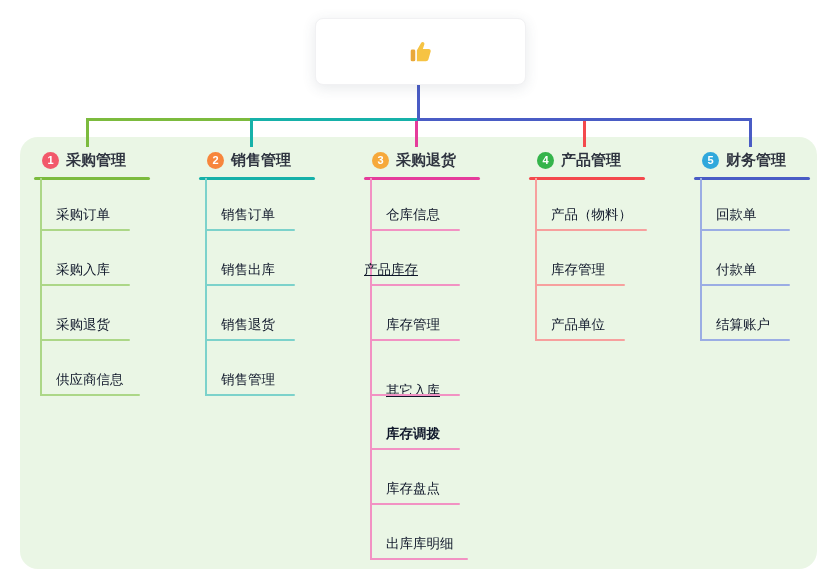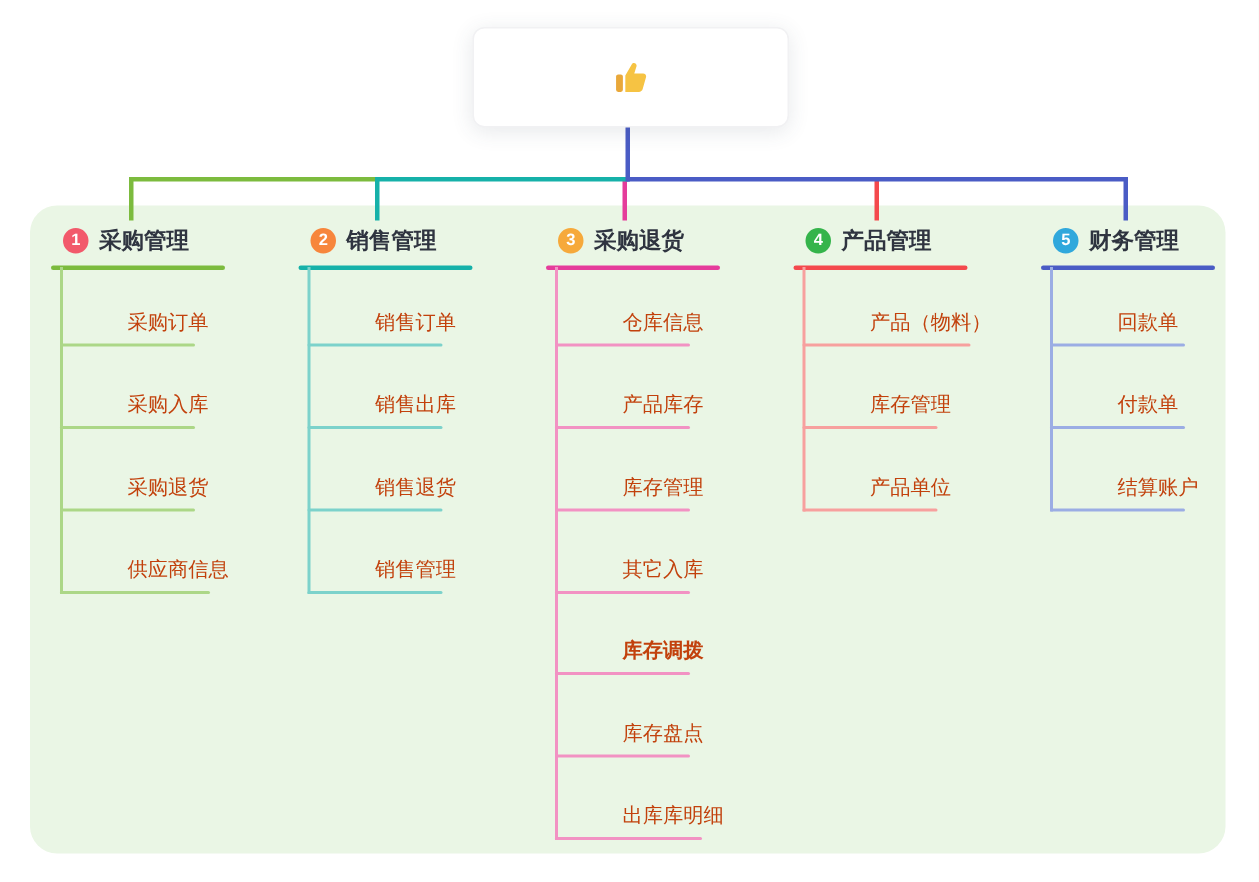--- a/index.html
+++ b/index.html
@@ -27,21 +27,21 @@
   .bhead{
     position:absolute;display:flex;align-items:center;gap:7px;height:24px;
   }
   .badge{
     width:17px;height:17px;border-radius:50%;background:#999;color:#fff;
     font-size:11px;font-weight:bold;display:flex;align-items:center;justify-content:center;
     flex:0 0 auto;
   }
   .blabel{font-size:15px;font-weight:600;color:#2F3440;white-space:nowrap;text-align:right;}
   .child{
-    position:absolute;font-size:13.5px;color:#c2410c;white-space:nowrap;line-height:18px;margin-left:29px;
+    position:absolute;font-size:13.5px;color:#0f172a;white-space:nowrap;line-height:18px;
   }
   .thumb{flex:0 0 auto;display:block;}
 </style>
 </head>
 <body>
 
 <div class="canvas">
 
   <div class="panel" style="background: rgb(234, 246, 229);"></div>
 
@@ -93,25 +93,25 @@
   <div class="cline" style="left: 205px; top: 394px; width: 90px; background: rgb(124, 210, 203);"></div>
 
   <div class="bhead" style="left:372px;top:148px;">
     <span class="badge" style="background: rgb(246, 169, 59);">3</span>
     <span class="blabel">采购退货</span>
   </div>
   <div class="uline" style="left: 364px; top: 177px; width: 116px; background: rgb(229, 60, 155);"></div>
   <div class="vline trunk" style="left: 370px; top: 178px; height: 382px; background: rgb(242, 146, 195);"></div>
   <div class="child" style="left:386px;top:206px;">仓库信息</div>
   <div class="cline" style="left: 370px; top: 229px; width: 90px; background: rgb(242, 146, 195);"></div>
-  <div class="child" style="left:386px;top:261px;">产品库存</div>
+  <div class="child" style="left:364px;top:261px;text-decoration:underline;">产品库存</div>
   <div class="cline" style="left: 370px; top: 284px; width: 90px; background: rgb(242, 146, 195);"></div>
   <div class="child" style="left:386px;top:316px;">库存管理</div>
   <div class="cline" style="left: 370px; top: 339px; width: 90px; background: rgb(242, 146, 195);"></div>
-  <div class="child" style="left:386px;top:371px;">其它入库</div>
+  <div class="child" style="left:386px;top:382px;text-decoration:underline;">其它入库</div>
   <div class="cline" style="left: 370px; top: 394px; width: 90px; background: rgb(242, 146, 195);"></div>
   <div class="child" style="left:386px;top:425px;font-weight:bold;">库存调拨</div>
   <div class="cline" style="left: 370px; top: 448px; width: 90px; background: rgb(242, 146, 195);"></div>
   <div class="child" style="left:386px;top:480px;">库存盘点</div>
   <div class="cline" style="left: 370px; top: 503px; width: 90px; background: rgb(242, 146, 195);"></div>
   <div class="child" style="left:386px;top:535px;">出库库明细</div>
   <div class="cline" style="left: 370px; top: 558px; width: 98px; background: rgb(242, 146, 195);"></div>
 
   <div class="bhead" style="left:537px;top:148px;">
     <span class="badge" style="background: rgb(53, 180, 75);">4</span>

